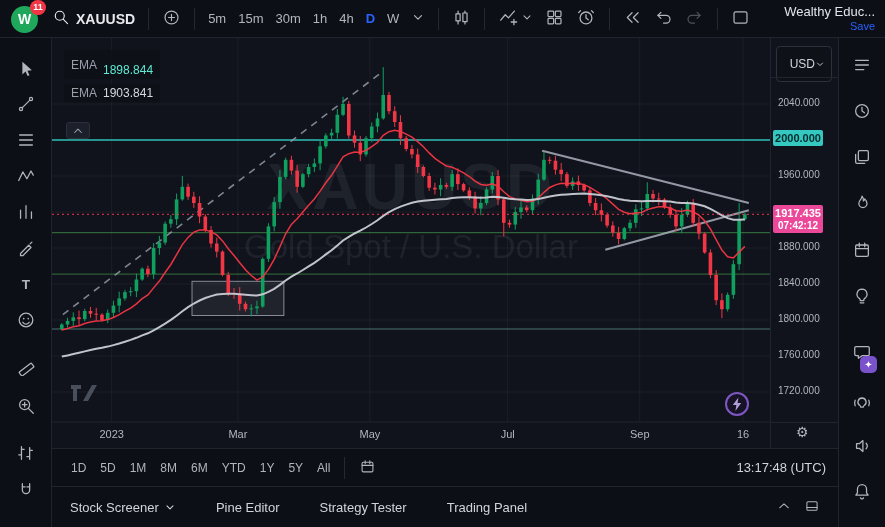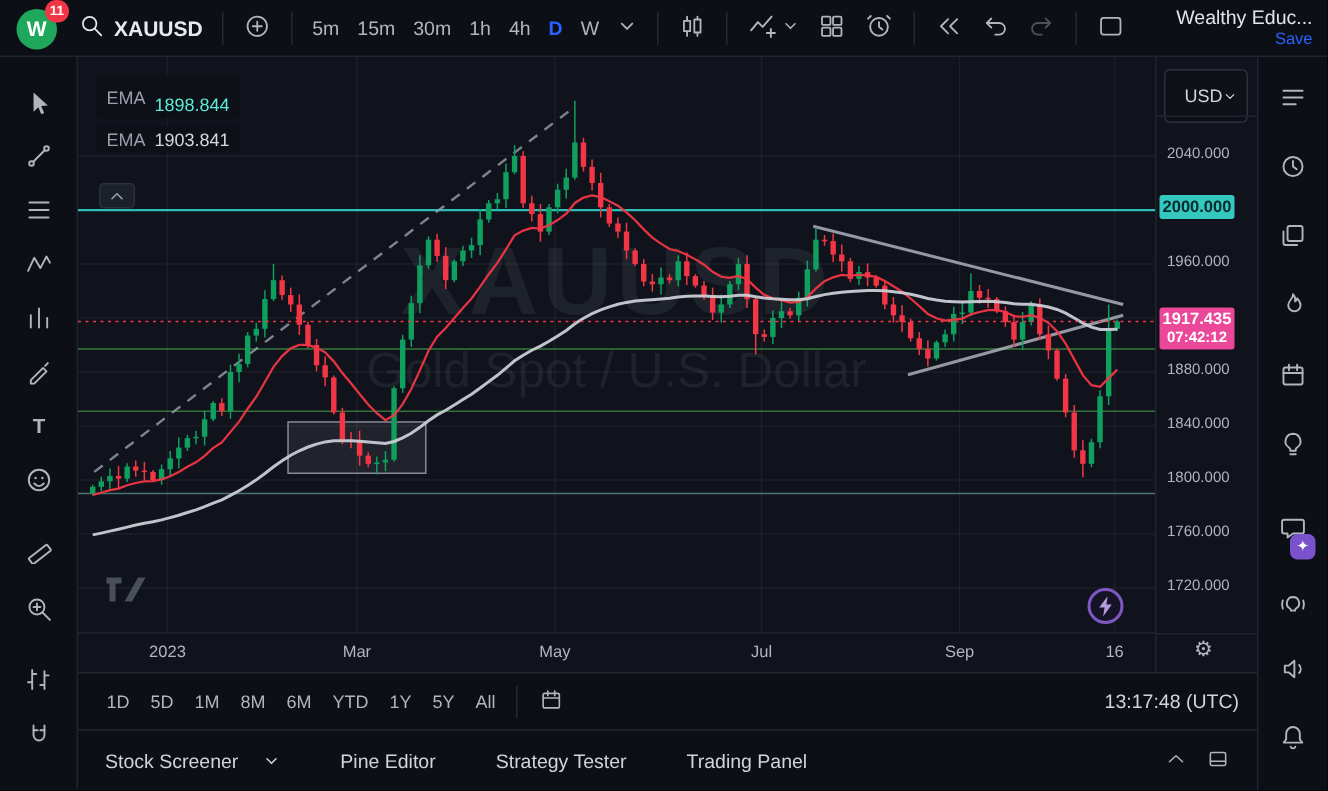--- a/index.html
+++ b/index.html
@@ -67,21 +67,21 @@
 
   
   .range-bar{position:absolute;left:52px;top:448px;width:786px;height:38px;border-top:1px solid #20242f;
              display:flex;align-items:center;padding:0 12px;background:#0d0f16;z-index:5;}
   .rng-btn{background:none;border:none;color:#b2b5be;font-size:12px;padding:3px 7px;border-radius:4px;cursor:pointer;flex:0 0 auto;}
   .clock{margin-left:auto;font-size:13px;color:#d1d4dc;cursor:pointer;}
 
   
   .bottom-panel{position:absolute;left:52px;top:486px;width:786px;height:41px;border-top:1px solid #20242f;
                 display:flex;align-items:center;padding:0 18px;gap:40px;background:#0d0f16;z-index:5;}
-  .bp-item{display:flex;align-items:center;gap:16px;background:none;border:none;color:#d1d4dc;font-size:13px;cursor:pointer;padding:0;}
+  .bp-item{display:flex;align-items:center;gap:5px;background:none;border:none;color:#d1d4dc;font-size:13px;cursor:pointer;padding:0;}
   .bp-icons{margin-left:auto;display:flex;gap:12px;}
   .bp-icons button{background:none;border:none;color:#b2b5be;cursor:pointer;padding:0;}
 
   .ic{stroke:currentColor;fill:none;stroke-width:1.4;stroke-linecap:round;stroke-linejoin:round;}
 </style>
 </head>
 <body>
 
 <div class="app">
 

